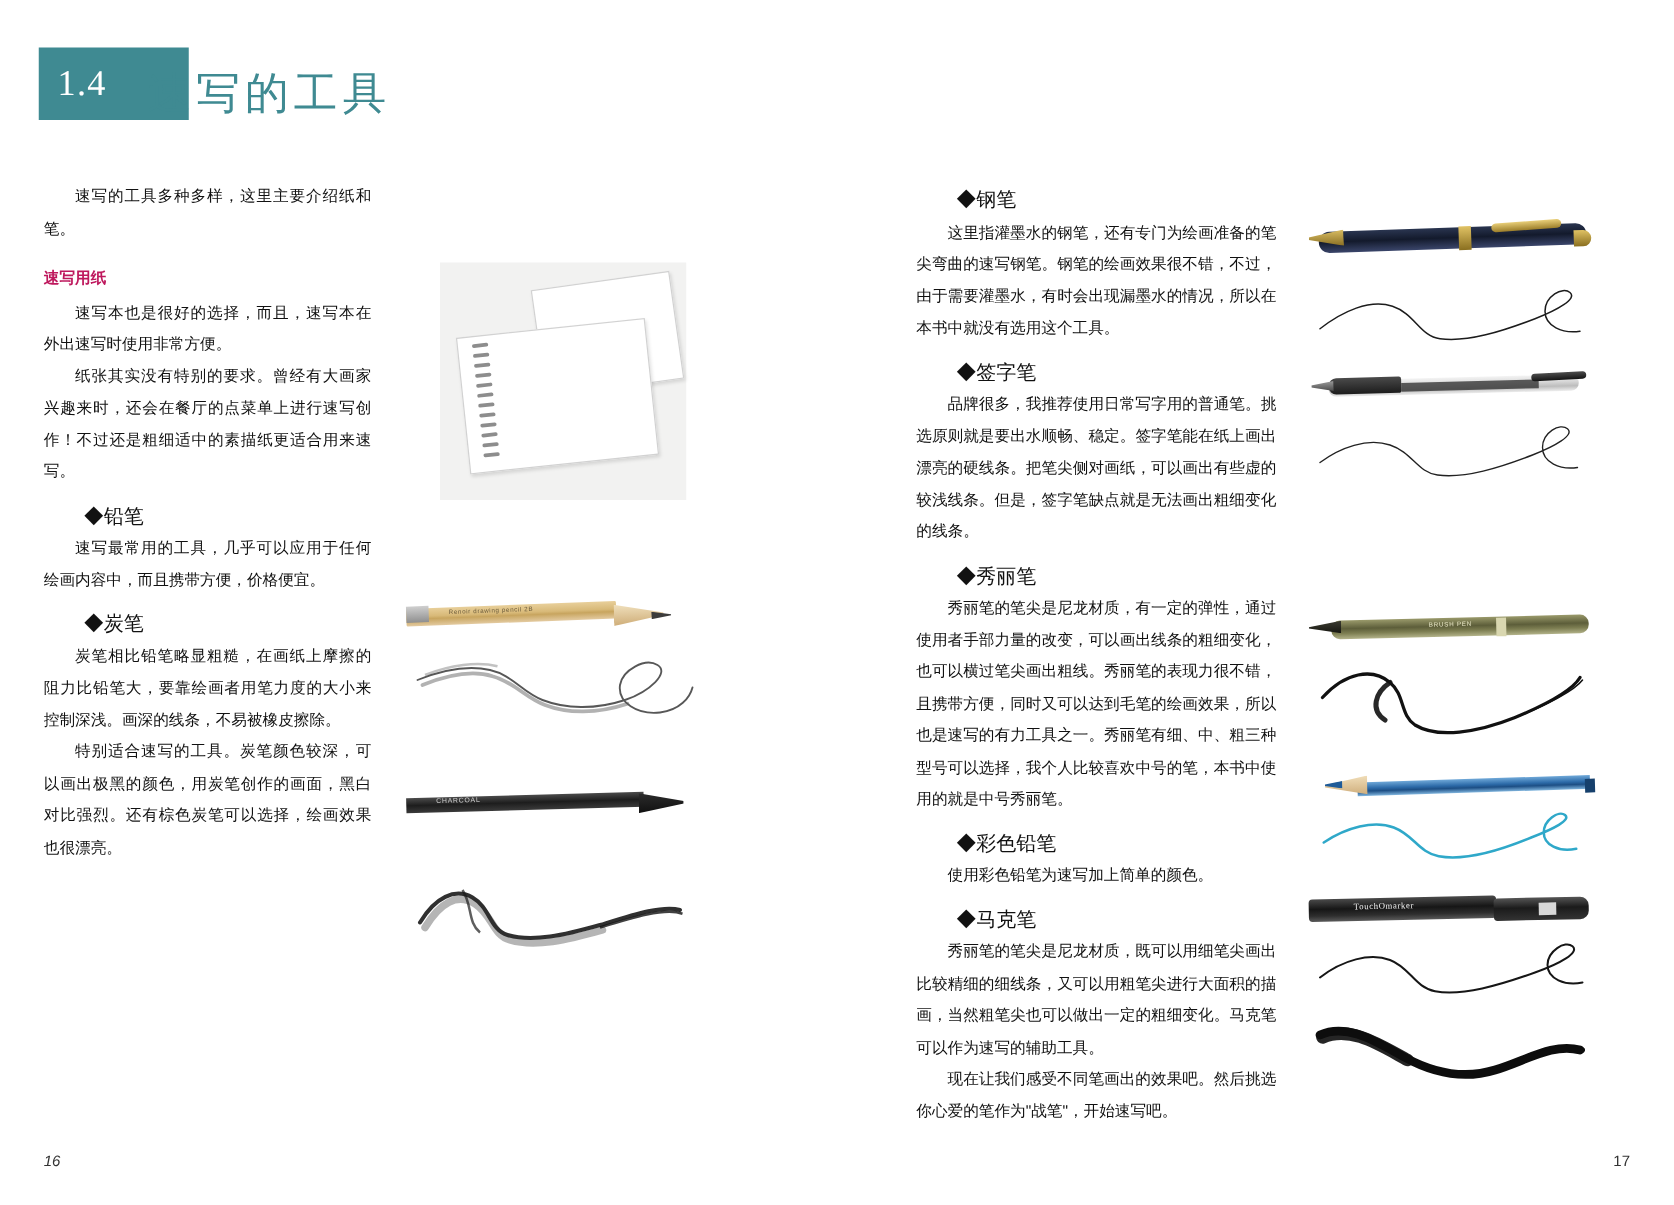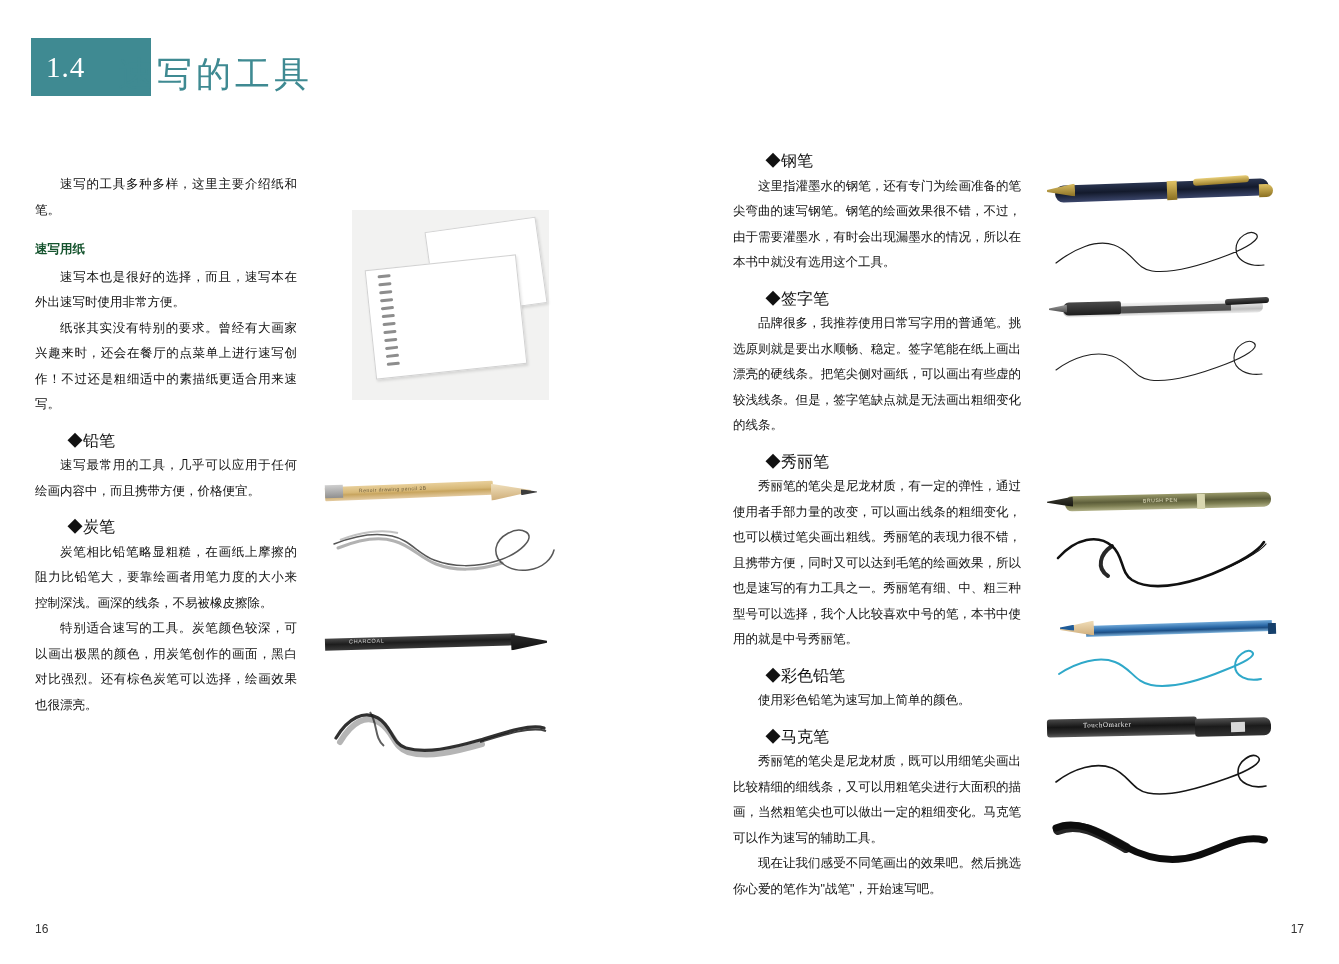--- a/index.html
+++ b/index.html
@@ -54,30 +54,30 @@
   }
 
   
   .col {
     position: absolute;
     font-size: 12.5px;
     line-height: 25.5px;
     color: #111;
     text-align: justify;
   }
-  .col-left  { left: 35px;  top: 172px;  width: 262px; }
+  .col-left  { left: 35px;  top: 145px;  width: 262px; }
   .col-right { left: 733px; top: 148px;  width: 288px; }
 
   p.para {
     margin: 0 0 0 0;
     text-indent: 2em;
   }
 
   .section-label {
-    color: #14532d;
+    color: #be185d;
     font-weight: bold;
     margin: 14px 0 2px 0;
     text-indent: 0;
     font-size: 12.5px;
   }
   .sub-label {
     margin: 10px 0 0 0;
     text-indent: 2em;
     font-size: 16px;
   }
@@ -390,21 +390,21 @@
 
   svg.stroke { position: absolute; overflow: visible; }
 
   
   .folio {
     position: absolute;
     bottom: 28px;
     font-size: 12px;
     color: #333;
   }
-  .folio-left  { left: 35px; }
+  .folio-left  { left: 35px; font-style: italic; }
   .folio-right { right: 35px; }
 </style>
 </head>
 <body>
 
 <div class="page">
 
   <div class="header">
     <div class="header-bar"></div>
     <div class="header-num">1.4</div>

